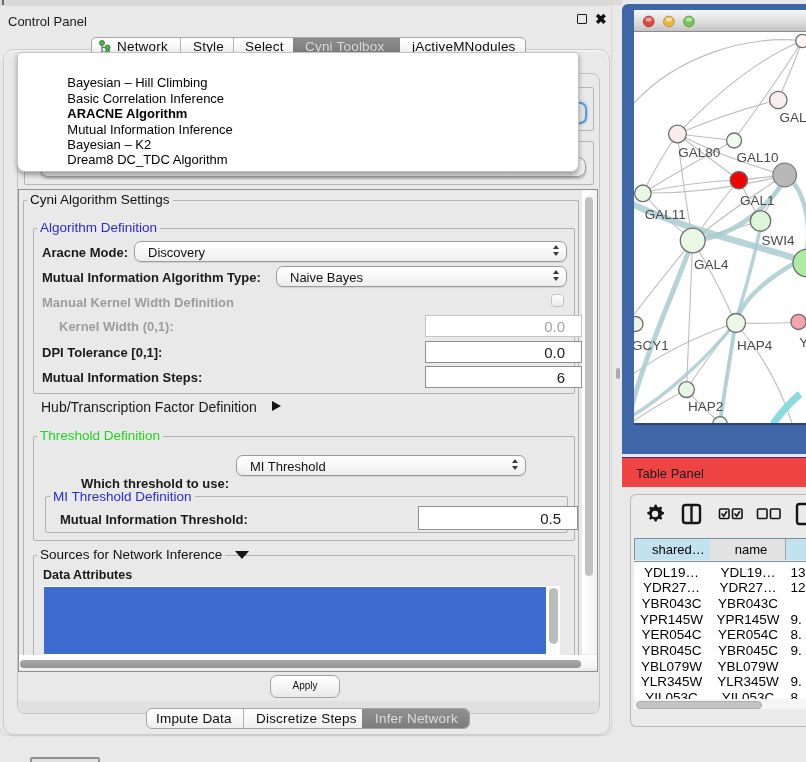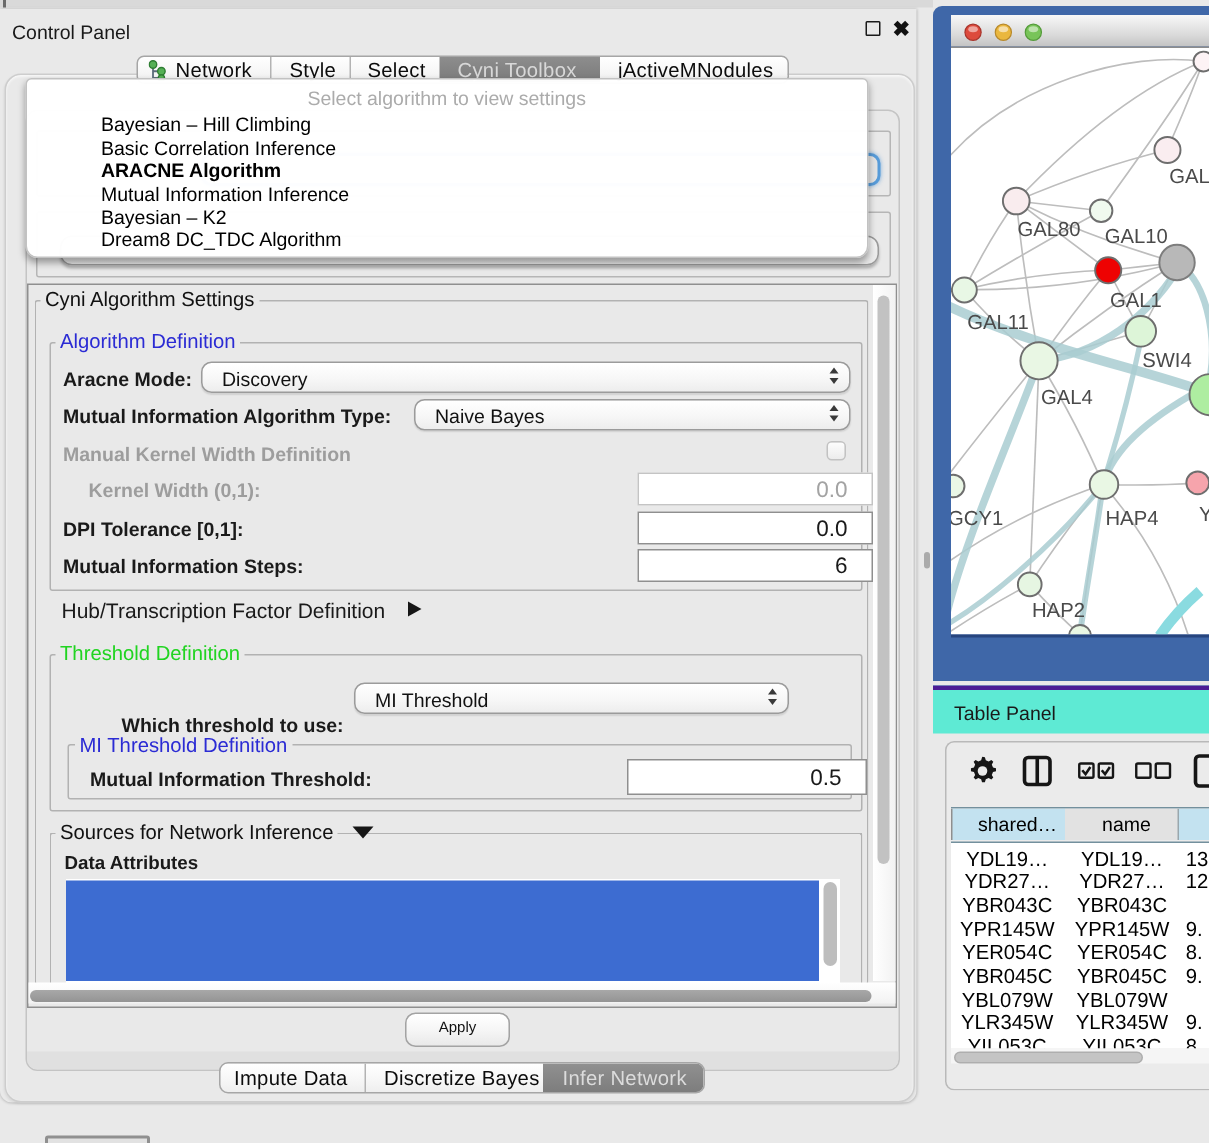--- a/index.html
+++ b/index.html
@@ -129,26 +129,25 @@
 <div class="abs" style="left:584.5px;top:197px;width:8px;height:379px;background:#c2c2c2;border-radius:4px;"></div>
 <div class="abs" style="left:19px;top:655px;width:578px;height:14px;background:linear-gradient(#ffffff,#f2f2f2);"></div>
 <div class="abs" style="left:19.5px;top:659.5px;width:561px;height:8.5px;background:linear-gradient(#a8a8a8,#949494);border-radius:4px;"></div>
 
 <div class="abs" style="left:270px;top:675px;width:68px;height:21px;background:linear-gradient(#ffffff,#f6f6f6 50%,#e9e9e9);border:1px solid #a3a3a3;border-radius:7px;text-align:center;font-size:10px;line-height:20px;color:#111;">Apply</div>
 
 <div class="seg" style="left:146px;top:708px;width:322px;height:19px;border-radius:6px;">
   <div class="dark" style="left:215px;width:107px;background:linear-gradient(#909090,#7d7d7d);"></div>
   <div class="sep" style="left:96px;"></div>
   <div class="abs" style="left:9px;top:2px;color:#0c0c0c;">Impute Data</div>
-  <div class="abs" style="left:109px;top:2px;color:#0c0c0c;">Discretize Bayes</div>
+  <div class="abs" style="left:109px;top:2px;color:#0c0c0c;">Discretize Steps</div>
   <div class="abs" style="left:228px;top:2px;color:#dcdcdc;">Infer Network</div>
 </div>
 
 <div class="abs" style="left:16.8px;top:52.4px;width:560px;height:117.5px;background:rgba(255,255,255,0.98);border:1px solid #c2c2c2;border-radius:4px 4px 8px 8px;box-shadow:0 3px 5px rgba(0,0,0,0.35);z-index:5;">
-  <div class="abs" style="left:0;top:5px;width:100%;text-align:center;font-size:13px;color:#ababab;">Select algorithm to view settings</div>
   <div class="abs" style="left:1.5px;top:22px;font-size:13px;color:#000;line-height:15.4px;margin-left:48px;">
     Bayesian – Hill Climbing<br>
     Basic Correlation Inference<br>
     <span class="b">ARACNE Algorithm</span><br>
     Mutual Information Inference<br>
     Bayesian – K2<br>
     Dream8 DC_TDC Algorithm
   </div>
 </div>
 
@@ -233,21 +232,21 @@
     <text x="60" y="237">GAL4</text>
     <text x="-2" y="318">GCY1</text>
     <text x="103" y="318">HAP4</text>
     <text x="165.3" y="315">Y</text>
     <text x="54" y="379">HAP2</text>
   </g>
 </svg>
 
 <div class="abs" style="left:634px;top:422.5px;width:172px;height:2.5px;background:#27457e;"></div>
 
-<div class="abs" style="left:622px;top:457px;width:184px;height:29px;background:#5eead4;border-top:3px solid #4c1d95;text-decoration:underline;">
+<div class="abs" style="left:622px;top:457px;width:184px;height:29px;background:#ef4444;border-top:1px solid #4c1d95;text-decoration:underline;">
   <div class="lbl" style="left:14px;top:8px;">Table Panel</div>
 </div>
 <div class="abs" style="left:630px;top:494px;width:176px;height:231px;background:#ebebeb;border:1px solid #b9b9b9;border-right:none;border-radius:6px 0 0 6px;"></div>
 <svg class="abs" style="left:630px;top:494px;" width="176" height="44" viewBox="0 0 176 44">
   <g fill="#161616">
     <path d="M25,10.5 l1.6,0.3 0.6,2 1.9,0.8 1.8,-1 1.3,1.3 -1,1.8 0.8,1.9 2,0.6 0,1.9 -2,0.6 -0.8,1.9 1,1.8 -1.3,1.3 -1.8,-1 -1.9,0.8 -0.6,2 -1.9,0 -0.6,-2 -1.9,-0.8 -1.8,1 -1.3,-1.3 1,-1.8 -0.8,-1.9 -2,-0.6 0,-1.9 2,-0.6 0.8,-1.9 -1,-1.8 1.3,-1.3 1.8,1 1.9,-0.8 0.6,-2 z"></path>
     <circle cx="25" cy="20" r="3.2" fill="#ebebeb"></circle>
   </g>
   <rect x="53" y="11" width="17" height="18" rx="2.5" fill="none" stroke="#161616" stroke-width="2.4"></rect>
   <line x1="61.5" y1="11" x2="61.5" y2="29" stroke="#161616" stroke-width="2.4"></line>

